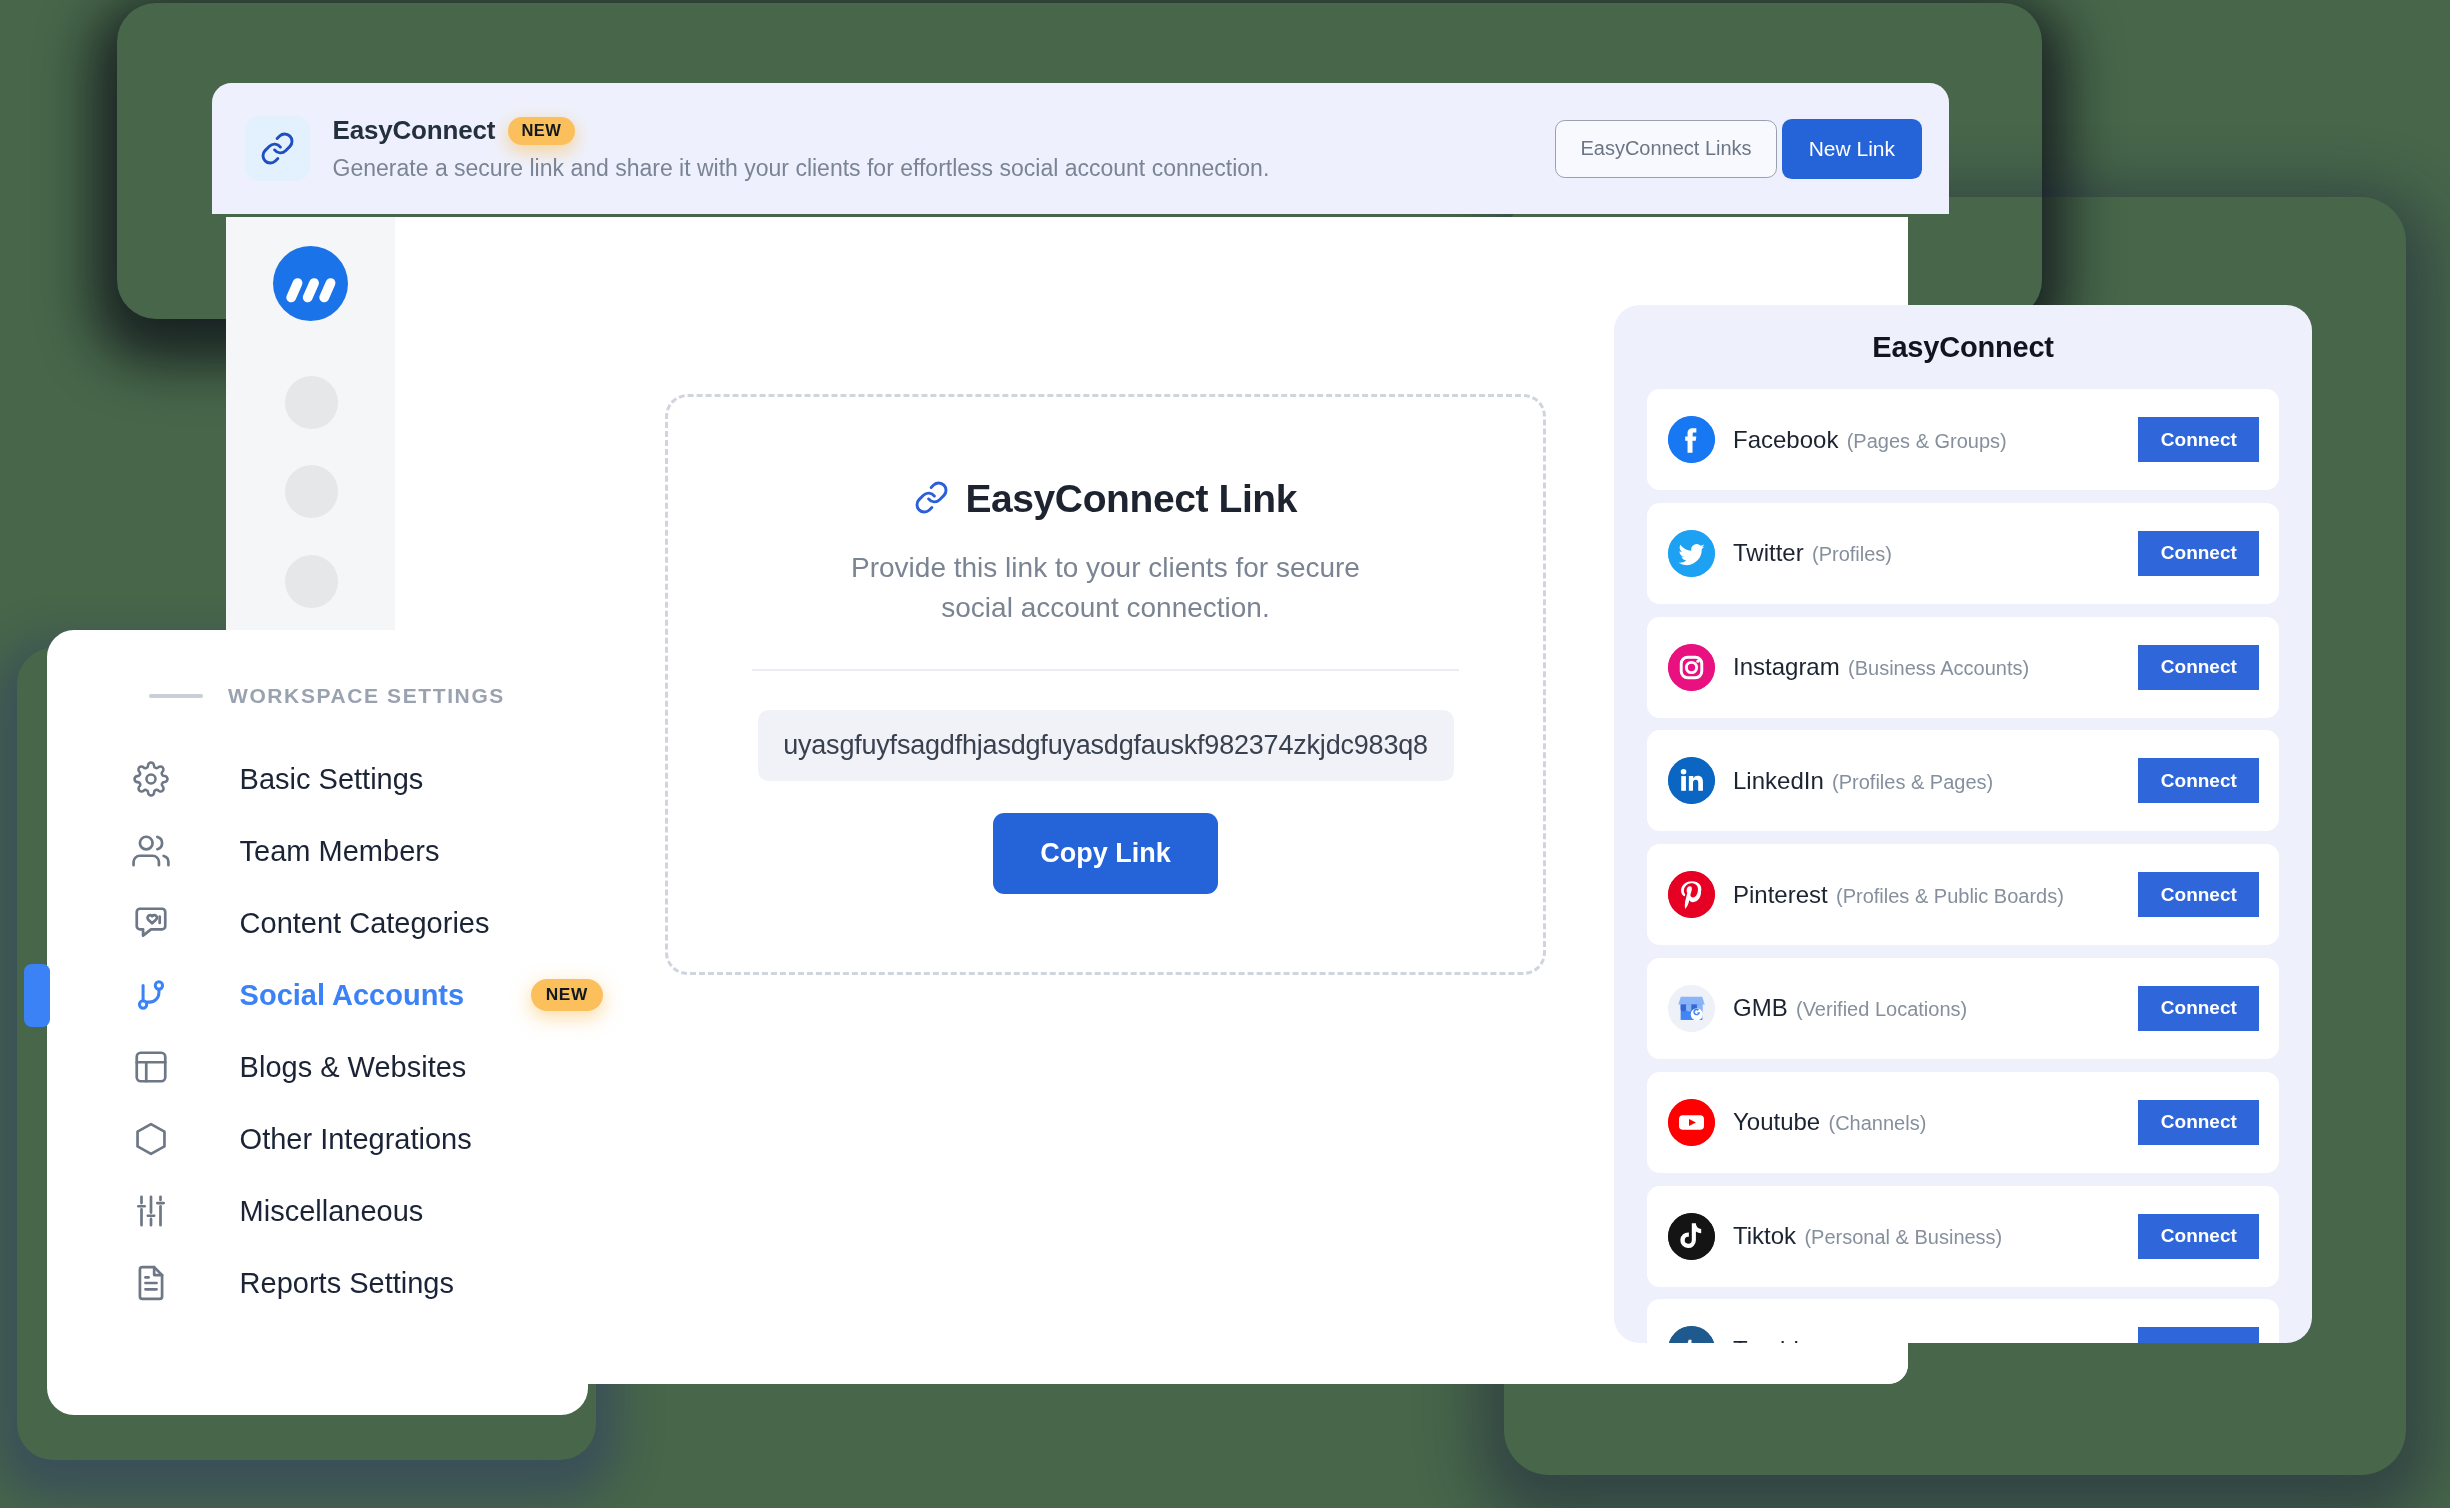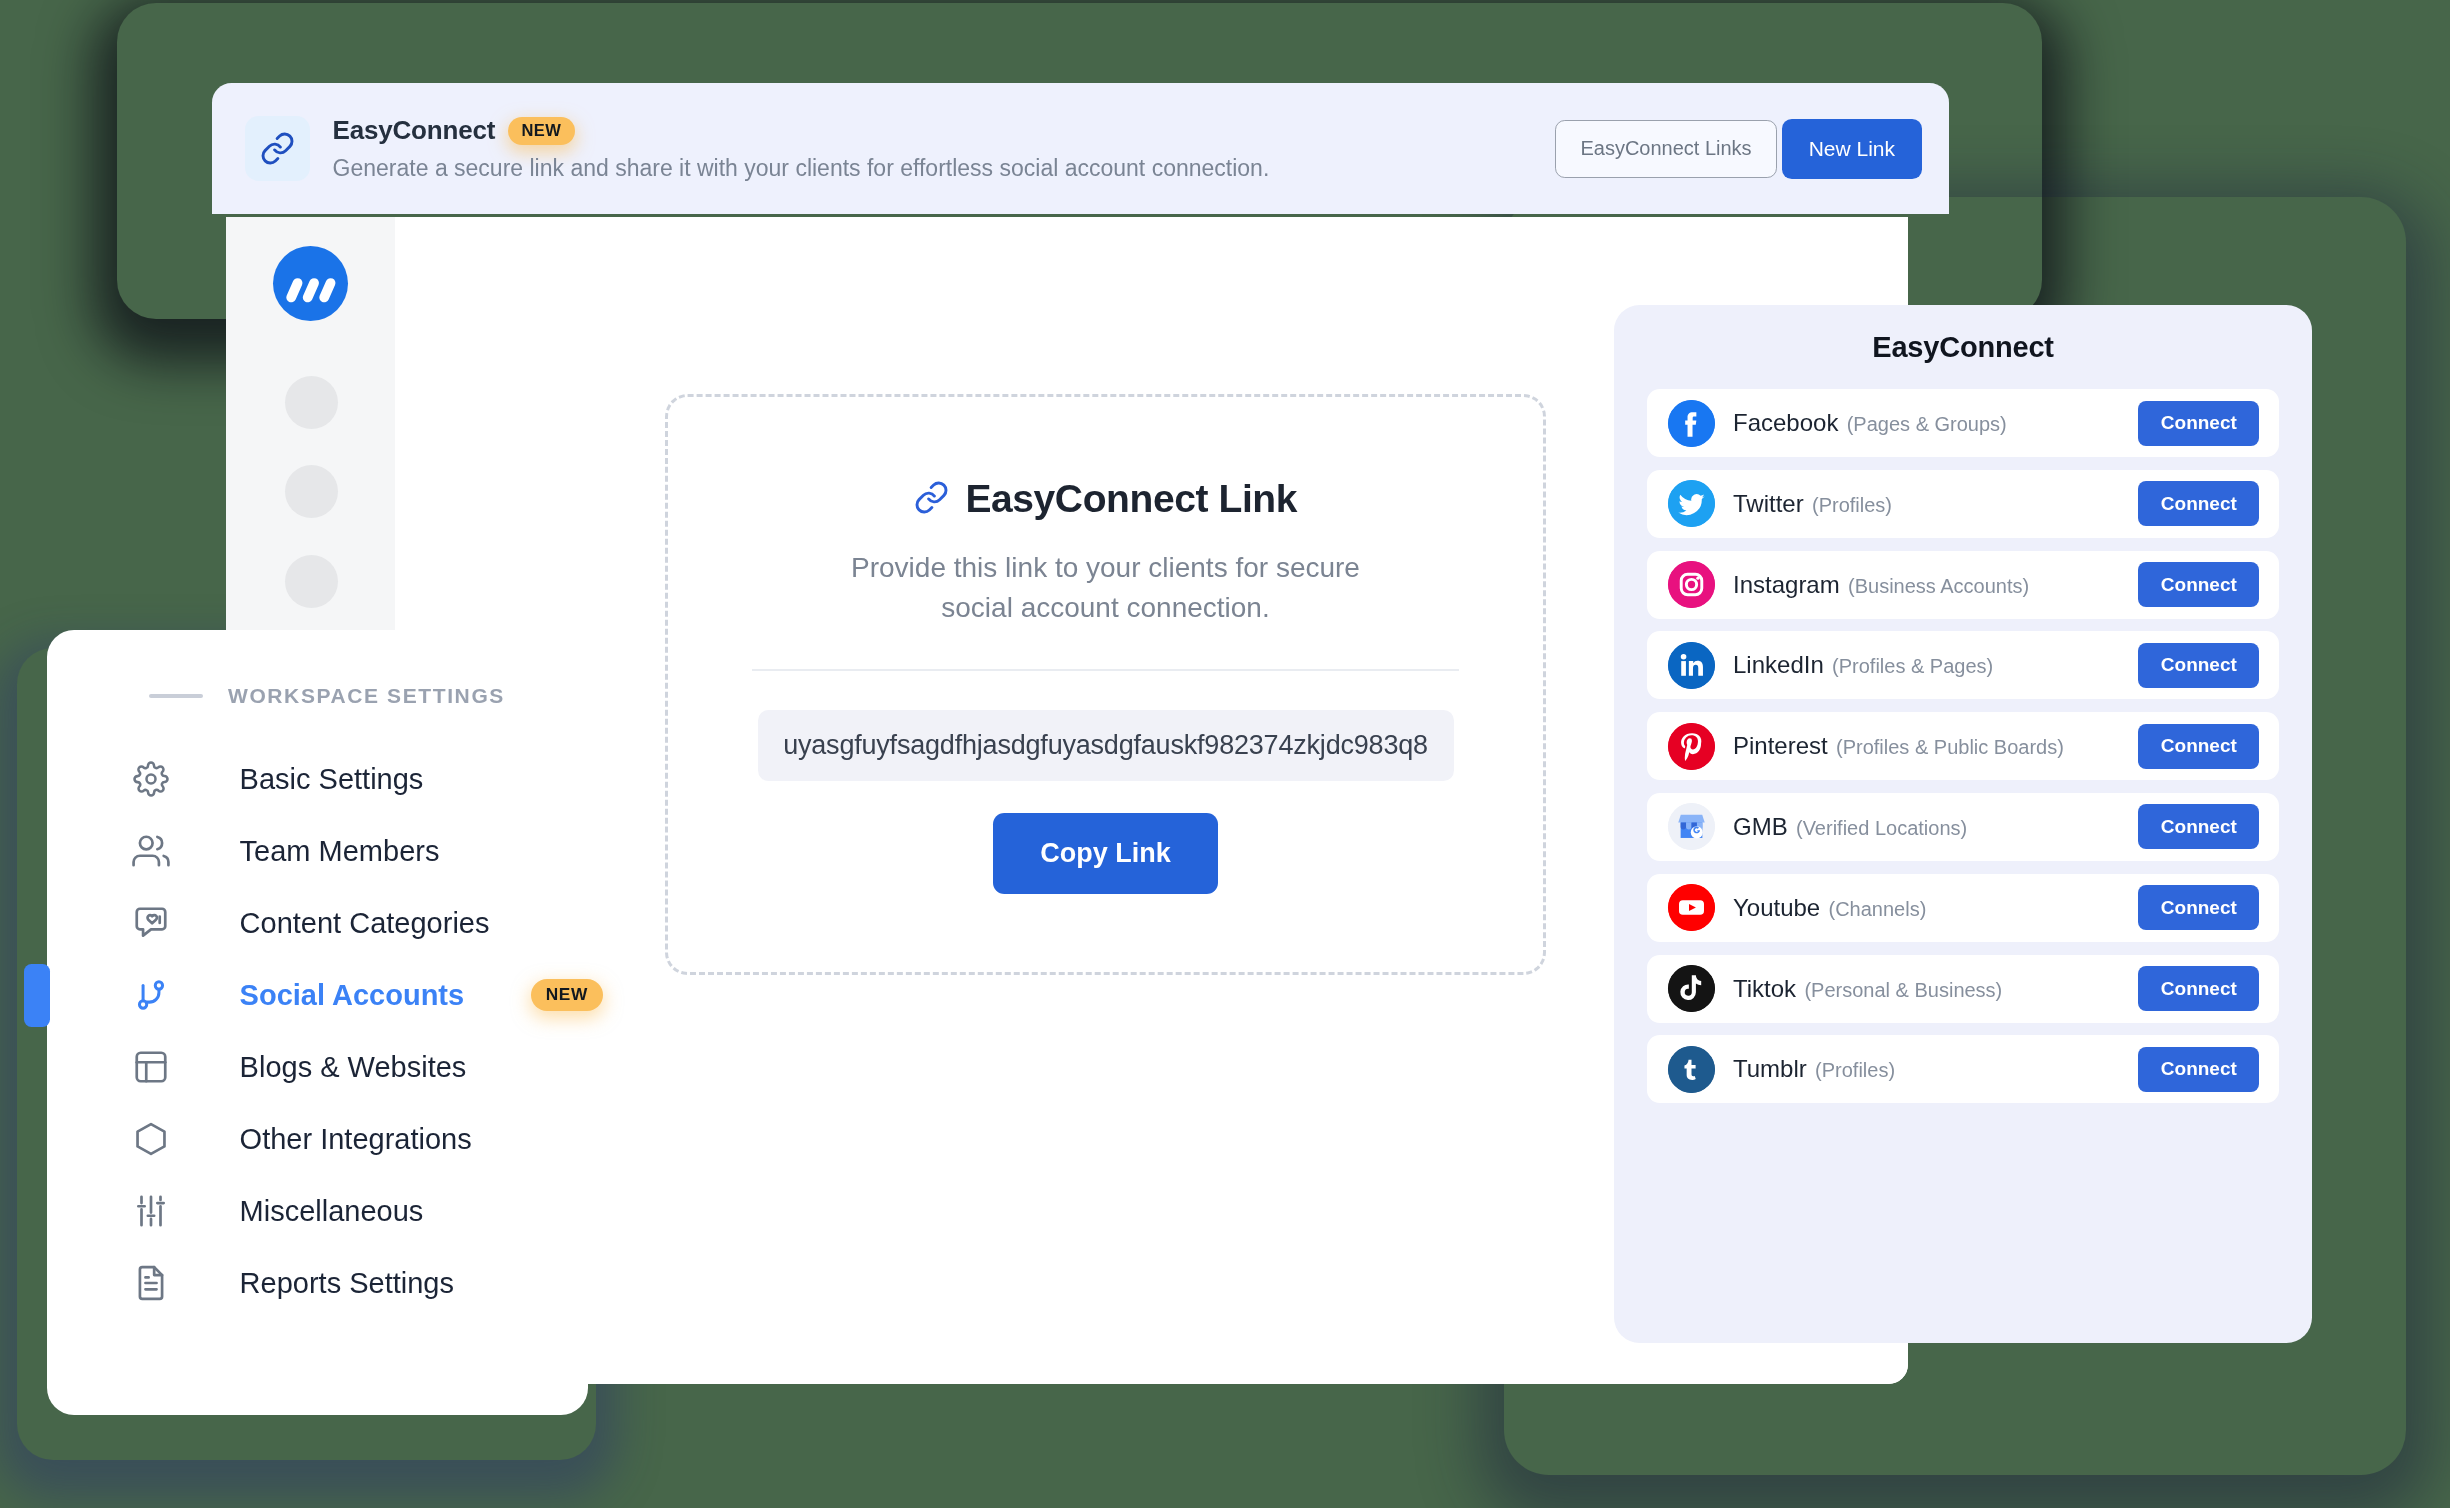--- a/index.html
+++ b/index.html
@@ -269,21 +269,21 @@
     font-size: 29px; font-weight: 700; color: #10151f;
     letter-spacing: -0.2px;
   }
   #ec-list {
     padding: 0 33px;
     display: flex; flex-direction: column; gap: 12.8px;
   }
   .ec-row {
     background: #ffffff;
     border-radius: 12.8px;
-    height: 68px;
+    height: 101px;
     display: flex; align-items: center;
     padding: 0 19.6px 0 21px;
   }
   .ec-avatar {
     width: 47px; height: 47px;
     border-radius: 50%;
     flex: 0 0 auto;
     display: flex; align-items: center; justify-content: center;
     overflow: hidden;
   }
@@ -295,21 +295,21 @@
   }
   .ec-platform { font-size: 24px; color: #1c2431; font-weight: 400; }
   .ec-scope { font-size: 20px; color: #868f9d; font-weight: 400; }
   .ec-connect {
     background: #2f66da;
     color: #ffffff;
     border: none;
     font-size: 19px; font-weight: 700;
     height: 45px;
     padding: 0 22.6px;
-    border-radius: 8px;
+    border-radius: 0;
     font-family: "Liberation Sans", sans-serif;
     cursor: pointer;
     flex: 0 0 auto;
   }
 
   
   .brand-facebook  { background:#1877f2; }
   .brand-twitter   { background:#1da1f2; }
   .brand-instagram { background:#e8117f; }
   .brand-linkedin  { background:#0a66c2; }

